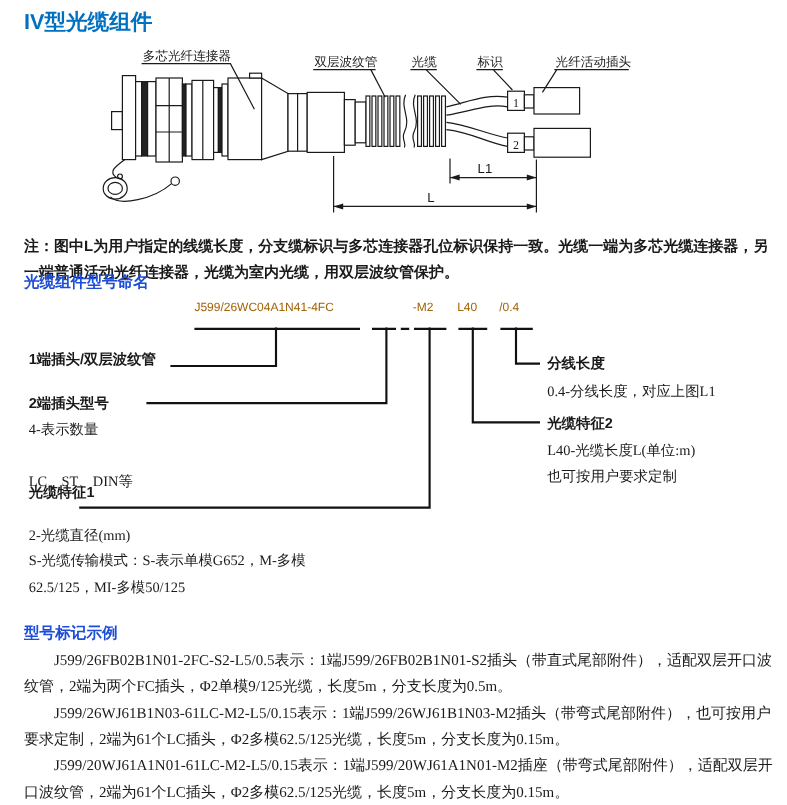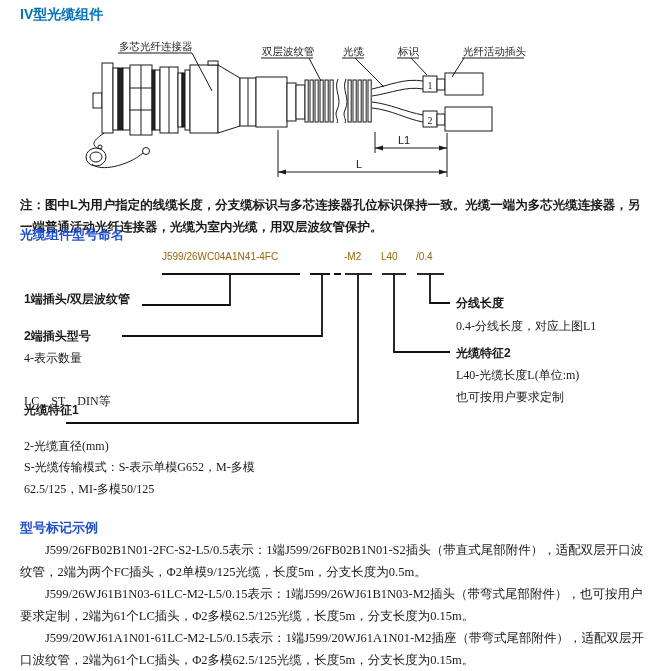--- a/index.html
+++ b/index.html
@@ -1,20 +1,20 @@
 <!DOCTYPE html>
 <html><head>
 <meta charset="utf-8">
 <style>
   html,body{margin:0;padding:0;background:#fff;}
   .page{position:relative;width:656px;height:671px;background:#ffffff;overflow:hidden;
         font-family:"Liberation Serif","DejaVu Serif",serif;color:#1a1a1a;}
   .abs{position:absolute;white-space:nowrap;}
   .title{font-family:"Liberation Sans","DejaVu Sans",sans-serif;font-weight:bold;
-         font-size:14px;color:#0070C0;}
+         font-size:18px;color:#0070C0;}
   .sec-header{font-family:"Liberation Sans","DejaVu Sans",sans-serif;font-weight:bold;
               font-size:13px;color:#1d4ed8;}
   .note{position:absolute;left:20px;top:181px;width:624px;font-size:12.5px;line-height:22px;
         font-weight:bold;font-family:"Liberation Sans","DejaVu Sans",sans-serif;white-space:normal;}
   .pn{font-family:"Liberation Sans","DejaVu Sans",sans-serif;font-weight:normal;font-size:10px;color:#a16207;}
   .ft{font-family:"Liberation Sans","DejaVu Sans",sans-serif;font-weight:bold;font-size:12px;}
   .fl{font-size:12px;}
   .example-p{margin:0;text-indent:2em;font-size:12.5px;line-height:22px;white-space:normal;}
   .examples-block{position:absolute;left:20px;top:539px;width:628px;}
   svg{position:absolute;left:0;}

